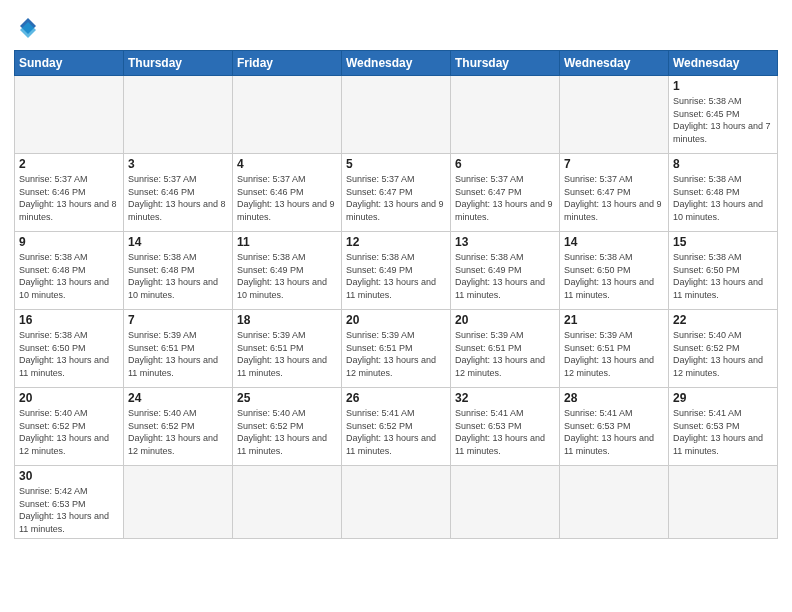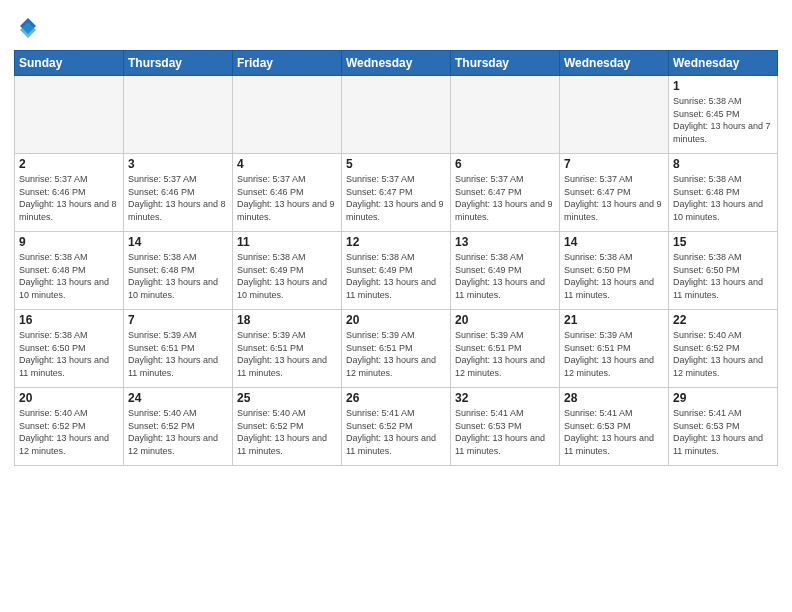--- a/index.html
+++ b/index.html
@@ -308,15 +308,29 @@
 Sunset: 6:53 PM
 Daylight: 13 hours and 11 minutes.</div>
           </td>
           <td>
             <span class="day-number">29</span>
             <div class="day-info">Sunrise: 5:41 AM
 Sunset: 6:53 PM
 Daylight: 13 hours and 11 minutes.</div>
           </td>
         </tr>
+        <tr class="last-row">
+          <td>
+            <span class="day-number">30</span>
+            <div class="day-info">Sunrise: 5:42 AM
+Sunset: 6:53 PM
+Daylight: 13 hours and 11 minutes.</div>
+          </td>
+          <td class="empty"></td>
+          <td class="empty"></td>
+          <td class="empty"></td>
+          <td class="empty"></td>
+          <td class="empty"></td>
+          <td class="empty"></td>
+        </tr>
       </tbody>
   </table>
 </div>
 
 </body></html>

